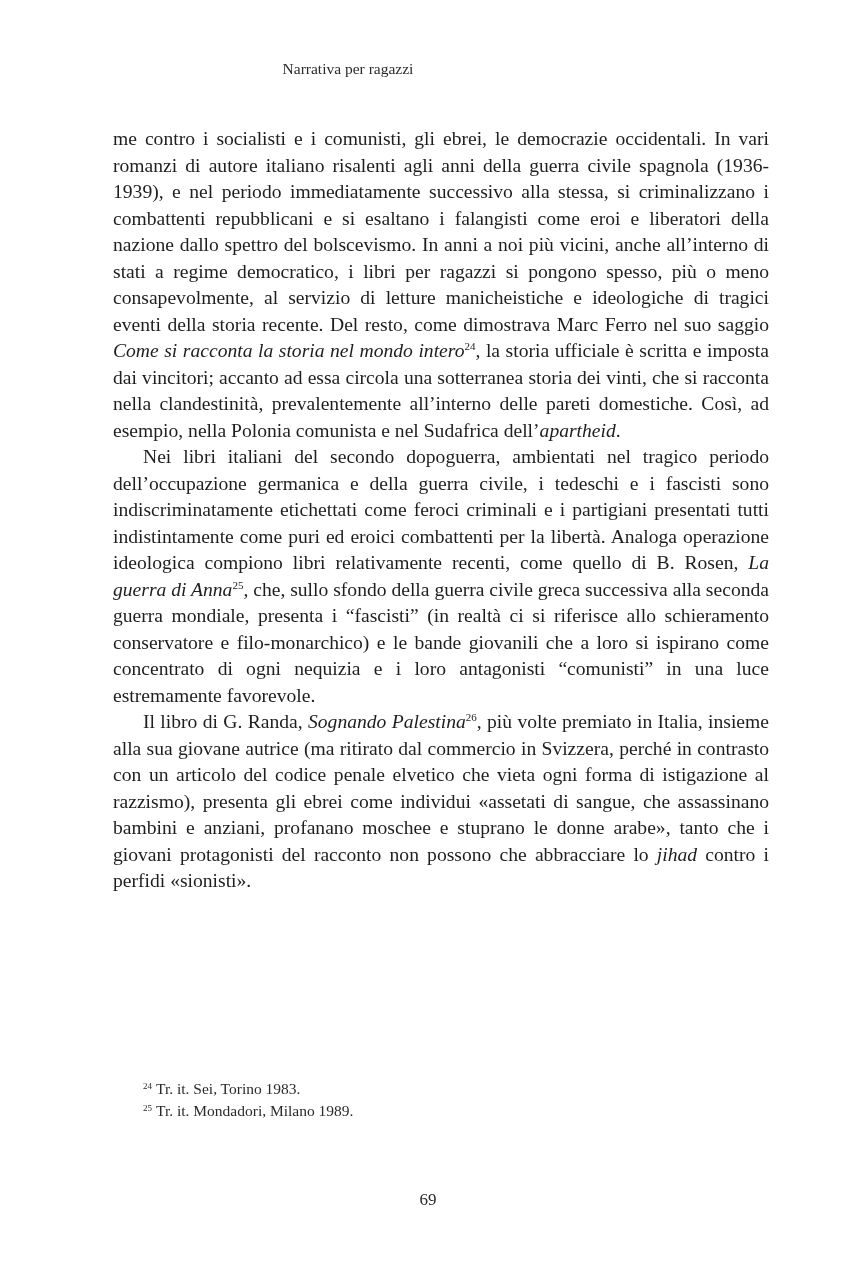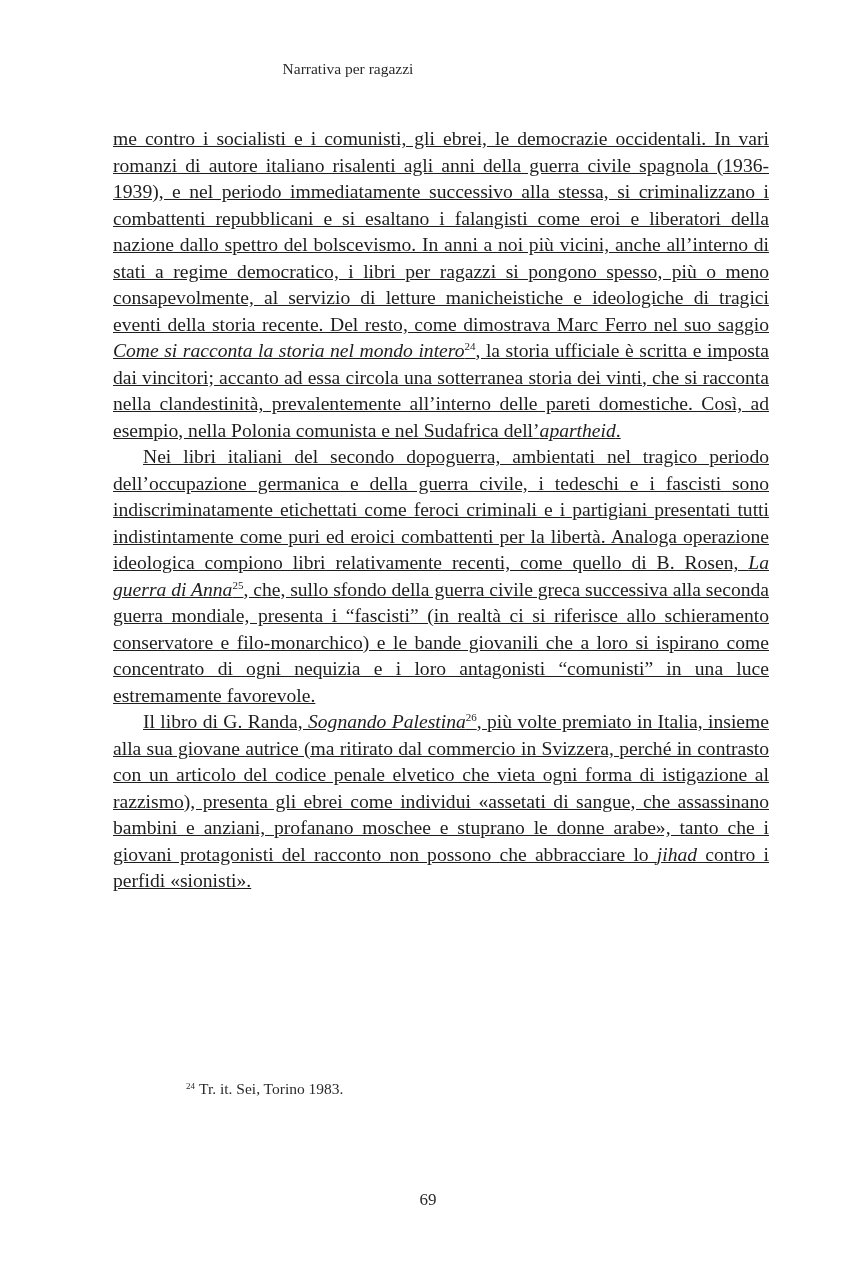--- a/index.html
+++ b/index.html
@@ -3,37 +3,38 @@
 <meta charset="utf-8">
 <style>
   html, body { margin: 0; padding: 0; background: #ffffff; }
   body { width: 856px; height: 1271px; position: relative; overflow: hidden;
          font-family: "Liberation Serif", "DejaVu Serif", serif; color: #1e1e1e; }
   .running-head { position: absolute; top: 60px; left: 0; width: 696px; text-align: center;
                   font-size: 15.5px; color: #2a2a2a; }
   .body-text { position: absolute; top: 126px; left: 113px; width: 656px;
                font-size: 19.6px; line-height: 26.5px; text-align: justify;
                hyphens: manual; }
-  .body-text p { margin: 0; text-decoration: underline; }
+  .body-text p { margin: 0; }
   .body-text p.indent { text-indent: 30px; }
   sup { font-size: 11px; line-height: 0; vertical-align: 7px; }
   .footnotes { position: absolute; top: 1078px; left: 143px; font-size: 15.5px; line-height: 21.5px; color: #2a2a2a; }
   .footnotes sup { font-size: 9px; vertical-align: 5px; margin-right: 4px; }
-  .footnote { white-space: nowrap; margin-left: 43px; }
+  .footnote { white-space: nowrap; }
   .page-number { position: absolute; top: 1190px; left: 0; width: 856px; text-align: center; font-size: 17px; color: #2a2a2a; }
   i { font-style: italic; }
 </style>
 </head>
 <body>
 
 <div class="running-head">Narrativa per ragazzi</div>
 
 <div class="body-text">
   <p><span>me contro i socialisti e i comunisti, gli ebrei, le democrazie occidentali. In vari romanzi di autore italiano risalenti agli anni della guerra civile spagnola (1936-1939), e nel periodo immediatamente successivo alla stessa, si criminalizzano i combattenti repubblicani e si esaltano i falan­gisti come eroi e liberatori della nazione dallo spettro del bolscevismo. In anni a noi più vicini, anche all’interno di stati a regime democratico, i libri per ragazzi si pongono spesso, più o meno consapevolmente, al servizio di letture manicheistiche e ideologiche di tragici eventi della storia recente. Del resto, come dimostrava Marc Ferro nel suo saggio </span><i>Come si racconta la storia nel mondo intero</i><sup>24</sup><span>, la storia ufficiale è scritta e imposta dai vincitori; accanto ad essa circola una sotterranea storia dei vinti, che si racconta nella clandestinità, prevalentemente all’interno del­le pareti domestiche. Così, ad esempio, nella Polonia comunista e nel Sudafrica dell’</span><i>apartheid</i><span>.</span></p>
   <p class="indent"><span>Nei libri italiani del secondo dopoguerra, ambientati nel tragico periodo dell’occupazione germanica e della guerra civile, i tedeschi e i fascisti sono indiscriminatamente etichettati come feroci criminali e i partigiani presentati tutti indistintamente come puri ed eroici combat­tenti per la libertà. Analoga operazione ideologica compiono libri relati­vamente recenti, come quello di B. Rosen, </span><i>La guerra di Anna</i><sup>25</sup><span>, che, sullo sfondo della guerra civile greca successiva alla seconda guerra mondiale, presenta i “fascisti” (in realtà ci si riferisce allo schieramento conserva­tore e filo-monarchico) e le bande giovanili che a loro si ispirano come concentrato di ogni nequizia e i loro antagonisti “comunisti” in una luce estremamente favorevole.</span></p>
   <p class="indent"><span>Il libro di G. Randa, </span><i>Sognando Palestina</i><sup>26</sup><span>, più volte premiato in Italia, insieme alla sua giovane autrice (ma ritirato dal commercio in Svizzera, perché in contrasto con un articolo del codice penale elvetico che vieta ogni forma di istigazione al razzismo), presenta gli ebrei come individui «assetati di sangue, che assassinano bambini e anziani, profanano mo­schee e stuprano le donne arabe», tanto che i giovani protagonisti del racconto non possono che abbracciare lo </span><i>jihad</i><span> contro i perfidi «sionisti».</span></p>
 </div>
 
 <div class="footnotes">
   <div class="footnote"><sup>24</sup><span>Tr. it. Sei, Torino 1983.</span></div>
+  <div class="footnote"><sup>25</sup><span>Tr. it. Mondadori, Milano 1989.</span></div>
 </div>
 
 <div class="page-number">69</div>
 
 </body></html>

